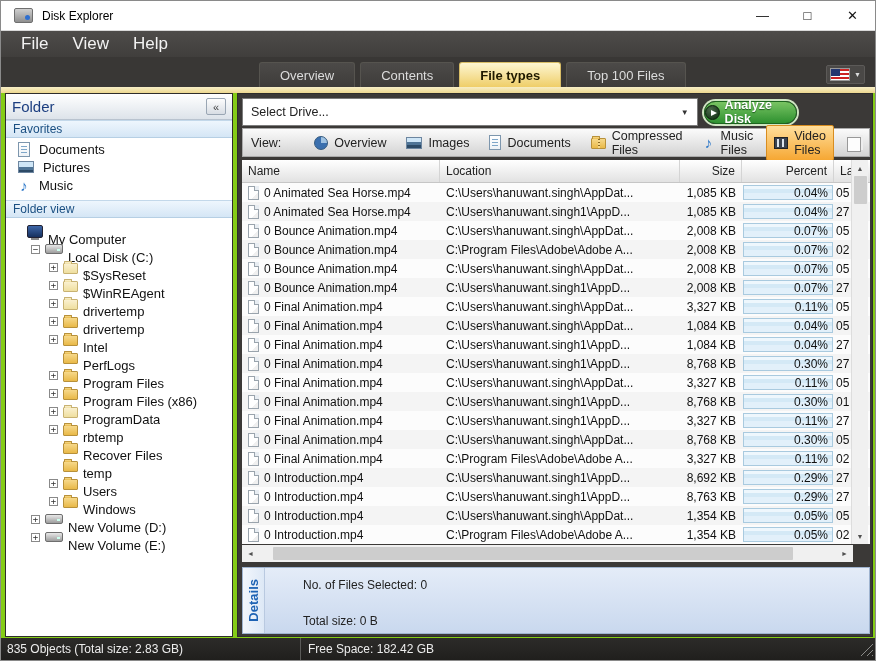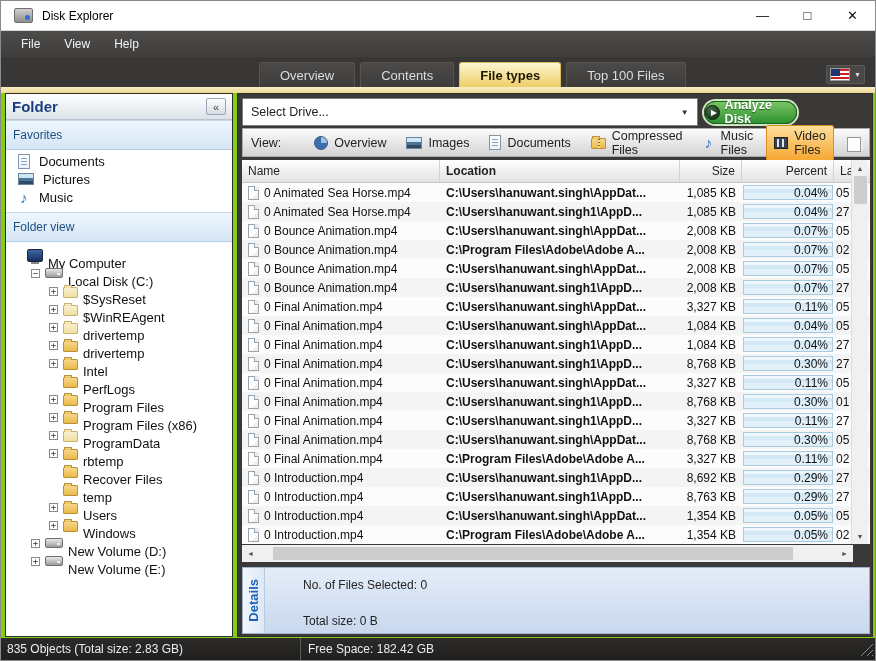--- a/index.html
+++ b/index.html
@@ -9,39 +9,39 @@
   
   .titlebar { position:absolute; top:0; left:0; width:100%; height:30px; background:#ffffff; display:flex; align-items:center; border-bottom:1px solid #d9d9d9; }
   .app-icon { width:19px; height:15px; margin-left:13px; background:linear-gradient(#cfcfcf,#8f8f8f); border:1px solid #6f6f6f; border-radius:2px; position:relative; }
   .app-icon::after { content:""; position:absolute; right:2px; bottom:2px; width:5px; height:5px; border-radius:50%; background:#2e6fd0; }
   .title-text { margin-left:9px; font-size:12px; color:#000; }
   .win-controls { margin-left:auto; display:flex; height:100%; }
   .win-btn { width:45px; height:100%; display:flex; align-items:center; justify-content:center; font-size:13px; color:#111; cursor:default; }
 
   
   .menubar { position:absolute; top:30px; left:0; width:100%; height:26px; background:linear-gradient(#4e4c4a,#403e3c); display:flex; align-items:center; padding-left:10px; gap:4px; }
-  .menu-item { color:#f2f2f2; font-size:12px; padding:4px 10px; }
+  .menu-item { color:#f2f2f2; font-size:17px; padding:4px 10px; }
 
   
   .tabstrip { position:absolute; top:56px; left:0; width:100%; height:30px; background:#393735; }
   .tabs { position:absolute; left:258px; bottom:0; display:flex; gap:5px; align-items:flex-end; }
   .tab { height:25px; padding:0 20px; display:flex; align-items:center; font-size:13px; color:#dcdcdc; background:linear-gradient(#4c4a48,#3e3c3a); border:1px solid #56544f; border-bottom:none; border-radius:3px 3px 0 0; }
   .tab.active { background:linear-gradient(#fdf6d2,#efce68); color:#201a00; font-weight:bold; border-color:#d8bd66; }
   .lang-box { position:absolute; right:10px; bottom:3px; display:flex; align-items:center; background:#4a4846; border:1px solid #5c5a58; border-radius:2px; padding:2px 3px; }
   .i-flag { width:20px; height:13px; background:repeating-linear-gradient(#c22 0 2px,#fff 2px 4px); border:1px solid #999; position:relative; }
   .i-flag::after { content:""; position:absolute; top:0; left:0; width:9px; height:7px; background:#23356e; }
   .lang-arrow { color:#ddd; font-size:7px; margin-left:4px; }
   .tab-underline { position:absolute; top:86px; left:0; width:100%; height:6px; background:linear-gradient(#f7eec6,#edd890); }
 
   
   .sidebar { position:absolute; top:92px; left:4px; width:228px; height:544px; background:#ffffff; border:1px solid #2e2d2b; overflow:hidden; }
   .panel-header { height:26px; background:linear-gradient(#ffffff,#dde3ea); border-bottom:1px solid #b9c3cf; display:flex; align-items:center; padding:0 6px; }
-  .panel-title { font-size:15px; font-weight:bold; color:#1c3e80; }
+  .panel-title { font-size:15px; font-weight:normal; color:#1c3e80; }
   .collapse-btn { margin-left:auto; width:20px; height:17px; background:linear-gradient(#fdfdfd,#d8dde4); border:1px solid #9aa6b4; border-radius:2px; font-size:11px; color:#444; display:flex; align-items:center; justify-content:center; }
-  .section-header { height:30px; background:linear-gradient(#eef6fd,#d5e6f5); border-top:1px solid #c3d8ea; border-bottom:1px solid #b6cfe4; font-size:12px; color:#1a4f82; display:flex; align-items:center; padding-left:7px; }
+  .section-header { height:18px; background:linear-gradient(#eef6fd,#d5e6f5); border-top:1px solid #c3d8ea; border-bottom:1px solid #b6cfe4; font-size:12px; color:#1a4f82; display:flex; align-items:center; padding-left:7px; }
   .fav-list { padding:2px 0 6px 0; }
   .fav-item { height:18px; display:flex; align-items:center; padding-left:12px; gap:9px; font-size:13px; color:#111; }
   .tree { padding-top:4px; }
   .tree-row { height:18px; display:flex; align-items:center; gap:5px; font-size:13px; color:#111; white-space:nowrap; }
   .expander { width:9px; height:9px; min-width:9px; background:#fff; border:1px solid #898989; font-size:9px; line-height:7px; text-align:center; color:#333; font-family:"DejaVu Sans Mono",monospace; }
   .expander-spacer { width:9px; min-width:9px; height:9px; }
   .tree-label { overflow:hidden;margin-top:16px; }
 
   
   .icon { display:inline-block; flex:none; }
@@ -77,21 +77,21 @@
   .view-label { margin-right:20px; }
   .view-btn { display:flex; align-items:center; gap:6px; padding:3px 7px; border-radius:2px; }
   .view-btn.active { background:linear-gradient(#ffdf9c,#f6a733); border:1px solid #d88d20; }
   .view-btn.icon-only { margin-left:auto; }
 
   
   .table { position:absolute; top:66px; left:4px; width:628px; height:384px; background:#fff; }
   .thead { display:flex; height:23px; background:linear-gradient(#ffffff,#e2e2e2); border-bottom:1px solid #c6c6c6; }
   .th { font-size:12px; color:#222; display:flex; align-items:center; padding:0 6px; border-right:1px solid #d4d4d4; }
   .c-name { width:198px; }
-  .c-loc  { width:240px;font-weight:bold; }
+  .c-loc  { width:240px; }
   .c-size { width:62px; justify-content:flex-end; text-align:right; }
   .c-pct  { width:92px; justify-content:flex-end; text-align:left; }
   .c-la   { width:20px; border-right:none; }
   .tbody { height:361px; overflow:hidden; }
   .tr { display:flex; height:19px; align-items:center; background:#fcfcfc; }
   .tr.alt { background:#f4f4f4; }
   .td { font-size:12px; color:#111; padding:0 6px; white-space:nowrap; overflow:hidden; height:100%; display:flex; align-items:center; }
   .td.c-name { gap:5px; }
   .td.c-size { justify-content:flex-end; }
   .td.c-pct { padding:1px 1px; }

